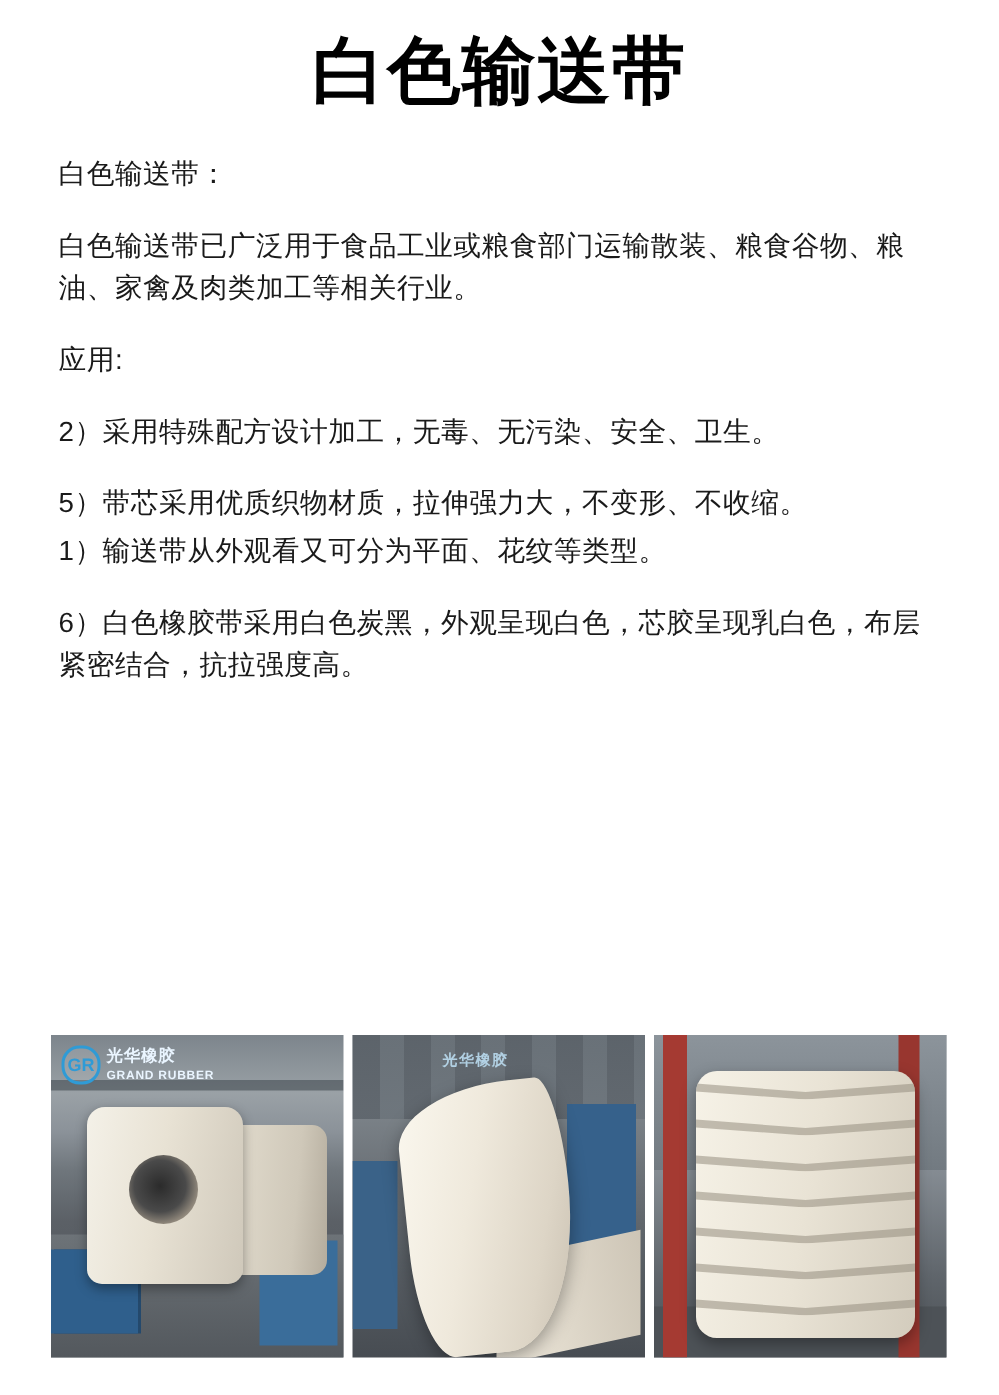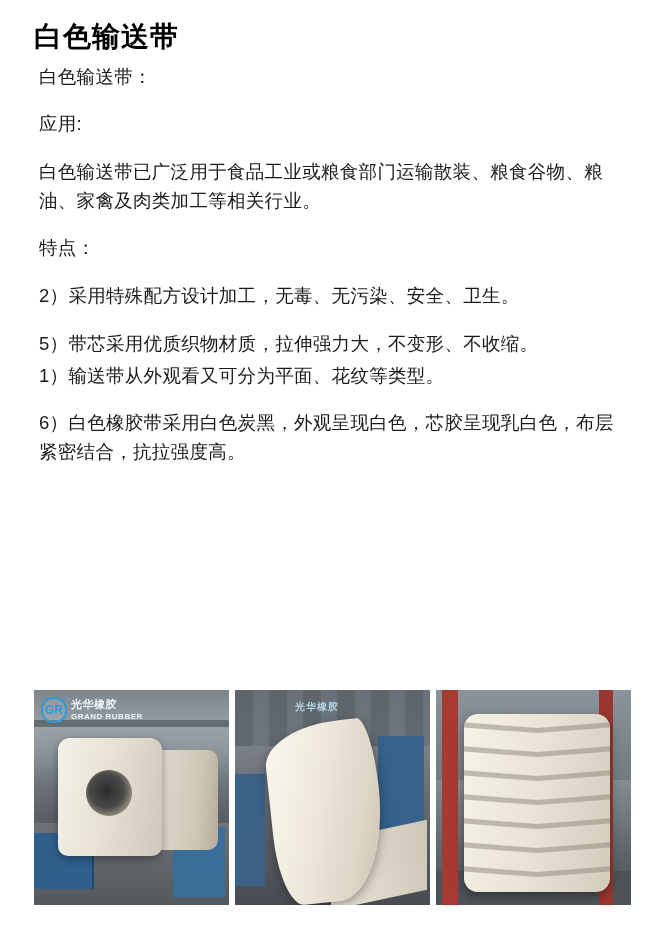--- a/index.html
+++ b/index.html
@@ -15,25 +15,26 @@
     overflow: hidden;
   }
   .page {
     width: 666px;
     height: 930px;
     position: relative;
     box-sizing: border-box;
     padding: 0 34px;
   }
   .title {
-    font-size: 28px;
+    text-align: center;
+    font-size: 49px;
     font-weight: bold;
     letter-spacing: 1px;
     color: #000000;
-    margin: 22px 0 10px 0;
+    margin: 22px 0 26px 0;
     line-height: 1.1;
   }
   .para {
     font-size: 18.5px;
     line-height: 1.55;
     color: #1a1a1a;
     margin: 0 0 19px 5px;
     letter-spacing: 0.3px;
   }
   .para.tight {
@@ -198,23 +199,22 @@
   }
 </style>
 </head>
 <body>
 
 <div class="page">
 
   <h1 class="title">白色输送带</h1>
 
   <p class="para">白色输送带：</p>
+  <p class="para">白色输送带已广泛用于食品工业或粮食部门运输散装、粮食谷物、粮油、家禽及肉类加工等相关行业。</p>
   <p class="para">应用:</p>
-  <p class="para">白色输送带已广泛用于食品工业或粮食部门运输散装、粮食谷物、粮油、家禽及肉类加工等相关行业。</p>
-  <p class="para">特点：</p>
   <p class="para">2）采用特殊配方设计加工，无毒、无污染、安全、卫生。</p>
   <p class="para tight">5）带芯采用优质织物材质，拉伸强力大，不变形、不收缩。</p>
   <p class="para">1）输送带从外观看又可分为平面、花纹等类型。</p>
   <p class="para">6）白色橡胶带采用白色炭黑，外观呈现白色，芯胶呈现乳白色，布层紧密结合，抗拉强度高。</p>
 
   <div class="gallery">
 
     <div class="photo p1">
       <div class="wallbeam"></div>
       <div class="floor"></div>

